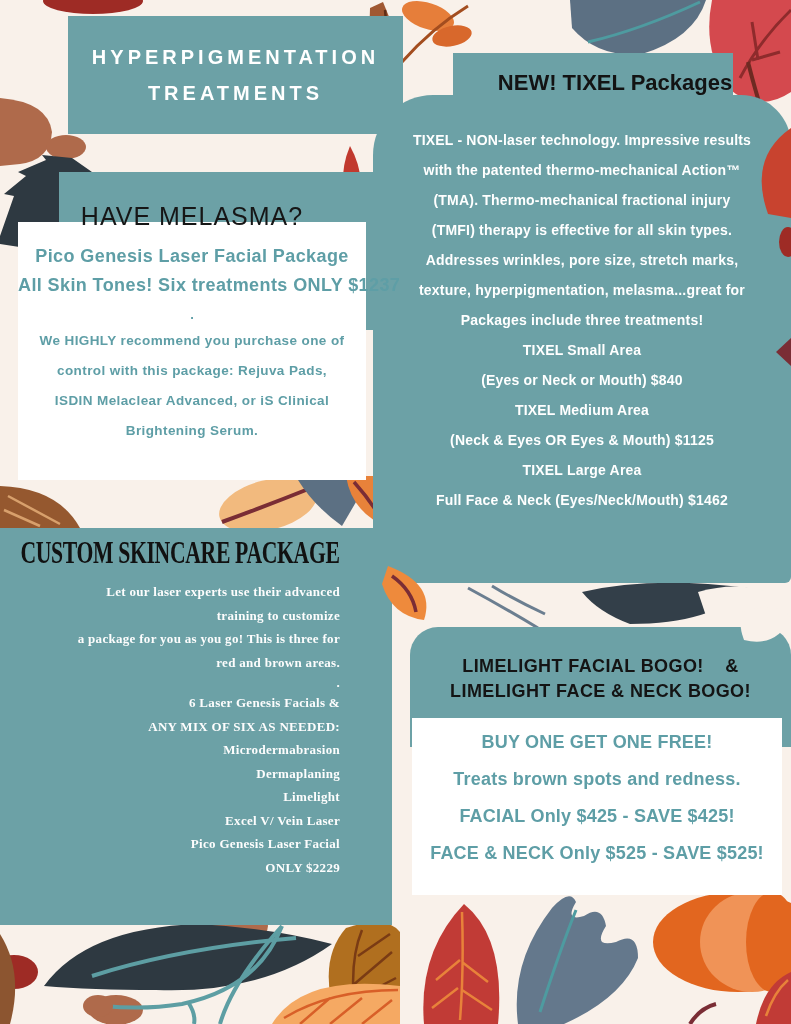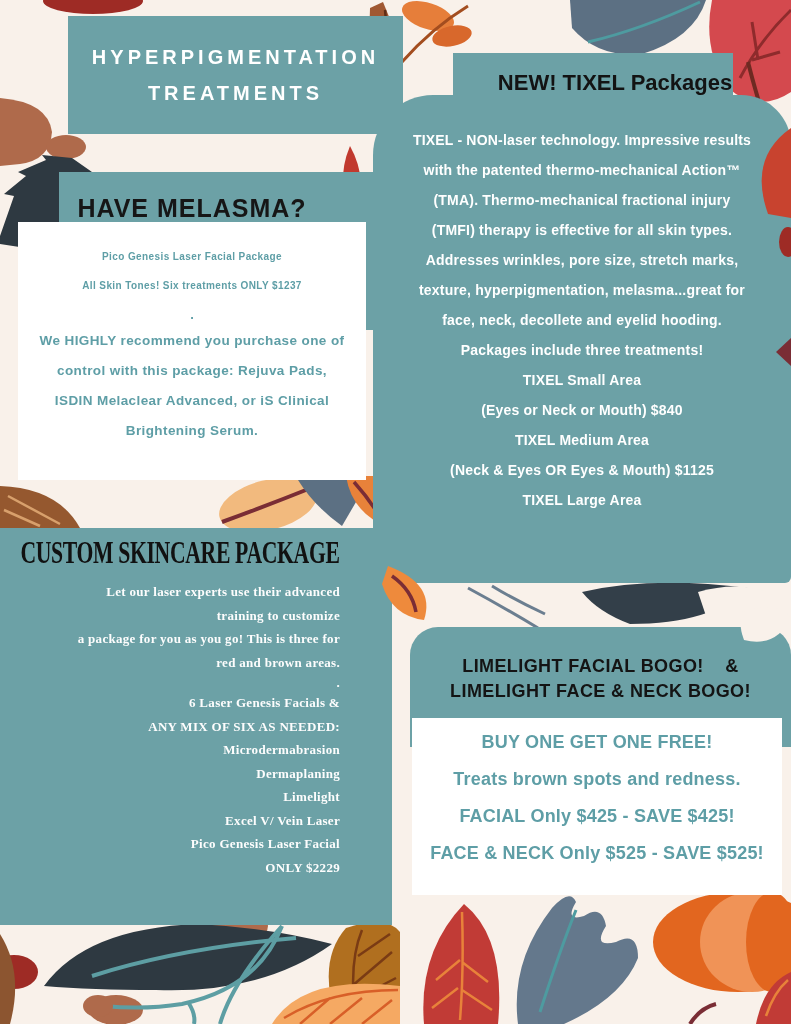--- a/index.html
+++ b/index.html
@@ -12,28 +12,28 @@
 
   
   .title-banner{
     position:absolute;left:28px;top:16px;width:335px;height:118px;background:#6ca1a6;
     z-index:2;display:flex;flex-direction:column;justify-content:center;align-items:center;margin-left:40px;
   }
   .title-line{color:#fff;font-weight:bold;font-size:20px;letter-spacing:4px;line-height:36px;white-space:nowrap;}
 
   .melasma-banner{position:absolute;left:59px;top:172px;width:321px;height:158px;background:#6ca1a6;z-index:1;}
   .melasma-heading{
-    position:absolute;left:18px;top:194px;width:348px;z-index:3;text-align:center;
-    color:#161616;font-weight:bold;font-size:25px;letter-spacing:1px;white-space:nowrap;
+    position:absolute;left:18px;top:202px;width:348px;z-index:3;text-align:center;
+    color:#161616;font-weight:normal;font-size:25px;letter-spacing:1px;white-space:nowrap;
   }
   .melasma-box{
     position:absolute;left:18px;top:222px;width:348px;height:258px;background:#fff;z-index:2;
     text-align:center;color:#5e9ea6;font-weight:bold;box-sizing:border-box;padding-top:20px;
   }
-  .m-offer{font-size:10px;line-height:29px;letter-spacing:.4px;white-space:nowrap;}
+  .m-offer{font-size:18px;line-height:29px;letter-spacing:.4px;white-space:nowrap;}
   .m-dot{font-size:13px;line-height:18px;margin:6px 0 2px 0;}
   .m-reco{font-size:13.5px;line-height:30px;letter-spacing:.4px;white-space:nowrap;}
 
   .custom-panel{position:absolute;left:0;top:528px;width:392px;height:397px;background:#6ca1a6;z-index:1;font-family:Liberation Serif, serif;}
   .custom-heading{
     position:absolute;left:46%;top:8px;transform:translateX(-50%) scaleX(0.7);transform-origin:center;
     color:#111;font-weight:bold;font-size:31px;letter-spacing:-0.5px;white-space:nowrap;line-height:34px;
   }
   .custom-body{
     position:absolute;right:52px;left:20px;top:52px;text-align:right;
@@ -173,27 +173,27 @@
   <div class="tixel-titlebox"></div>
   <div class="tixel-panel"></div>
   <div class="tixel-heading">NEW! TIXEL Packages</div>
   <div class="tixel-body">
     <div class="t-line">TIXEL - NON-laser technology. Impressive results</div>
     <div class="t-line">with the patented thermo-mechanical Action™</div>
     <div class="t-line">(TMA). Thermo-mechanical fractional injury</div>
     <div class="t-line">(TMFI) therapy is effective for all skin types.</div>
     <div class="t-line">Addresses wrinkles, pore size, stretch marks,</div>
     <div class="t-line">texture, hyperpigmentation, melasma...great for</div>
-    <div class="t-line">face, neck, decollete and eyelid hooding.</div>
     <div class="t-line">Packages include three treatments!</div>
     <div class="t-line">TIXEL Small Area</div>
     <div class="t-line">(Eyes or Neck or Mouth) $840</div>
     <div class="t-line">TIXEL Medium Area</div>
     <div class="t-line">(Neck &amp; Eyes OR Eyes &amp; Mouth) $1125</div>
     <div class="t-line">TIXEL Large Area</div>
+    <div class="t-line">Full Face &amp; Neck (Eyes/Neck/Mouth) $1462</div>
   </div>
 
   <div class="limelight-panel">
     <div class="ll-heading">
       <div class="ll-line">LIMELIGHT FACIAL BOGO!    &amp;</div>
       <div class="ll-line">LIMELIGHT FACE &amp; NECK BOGO!</div>
     </div>
   </div>
 
   <div class="limelight-box">

